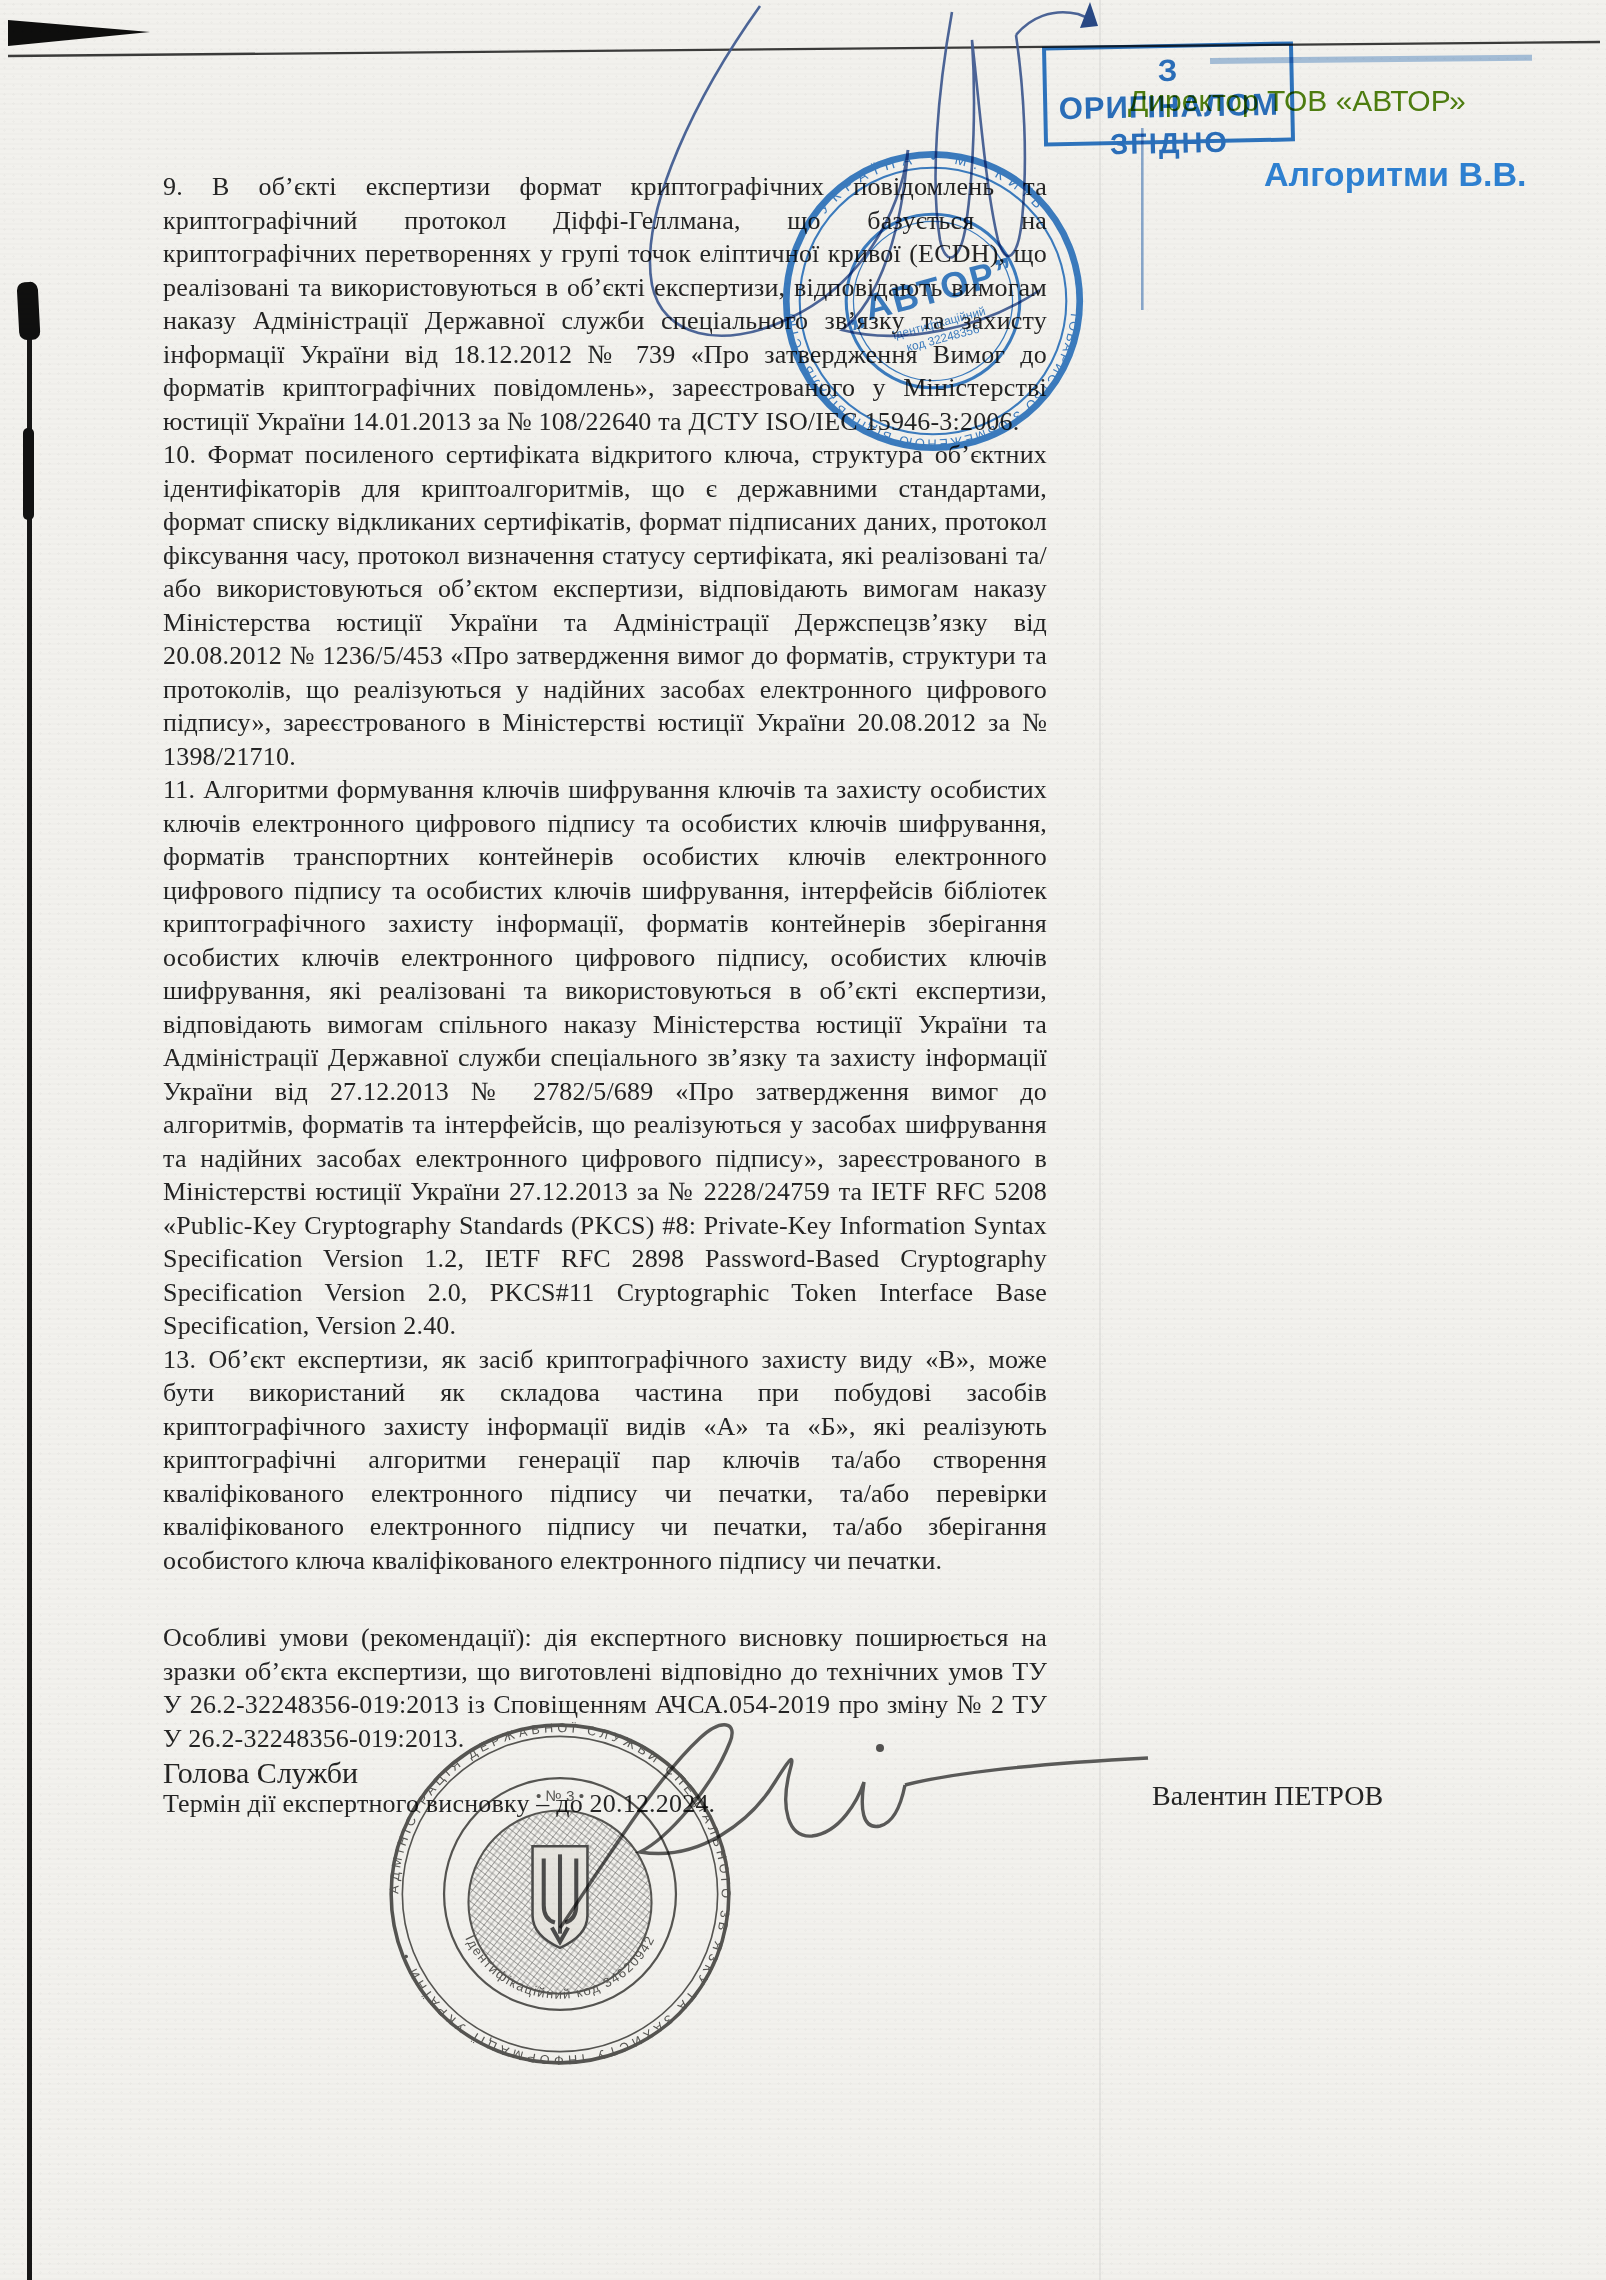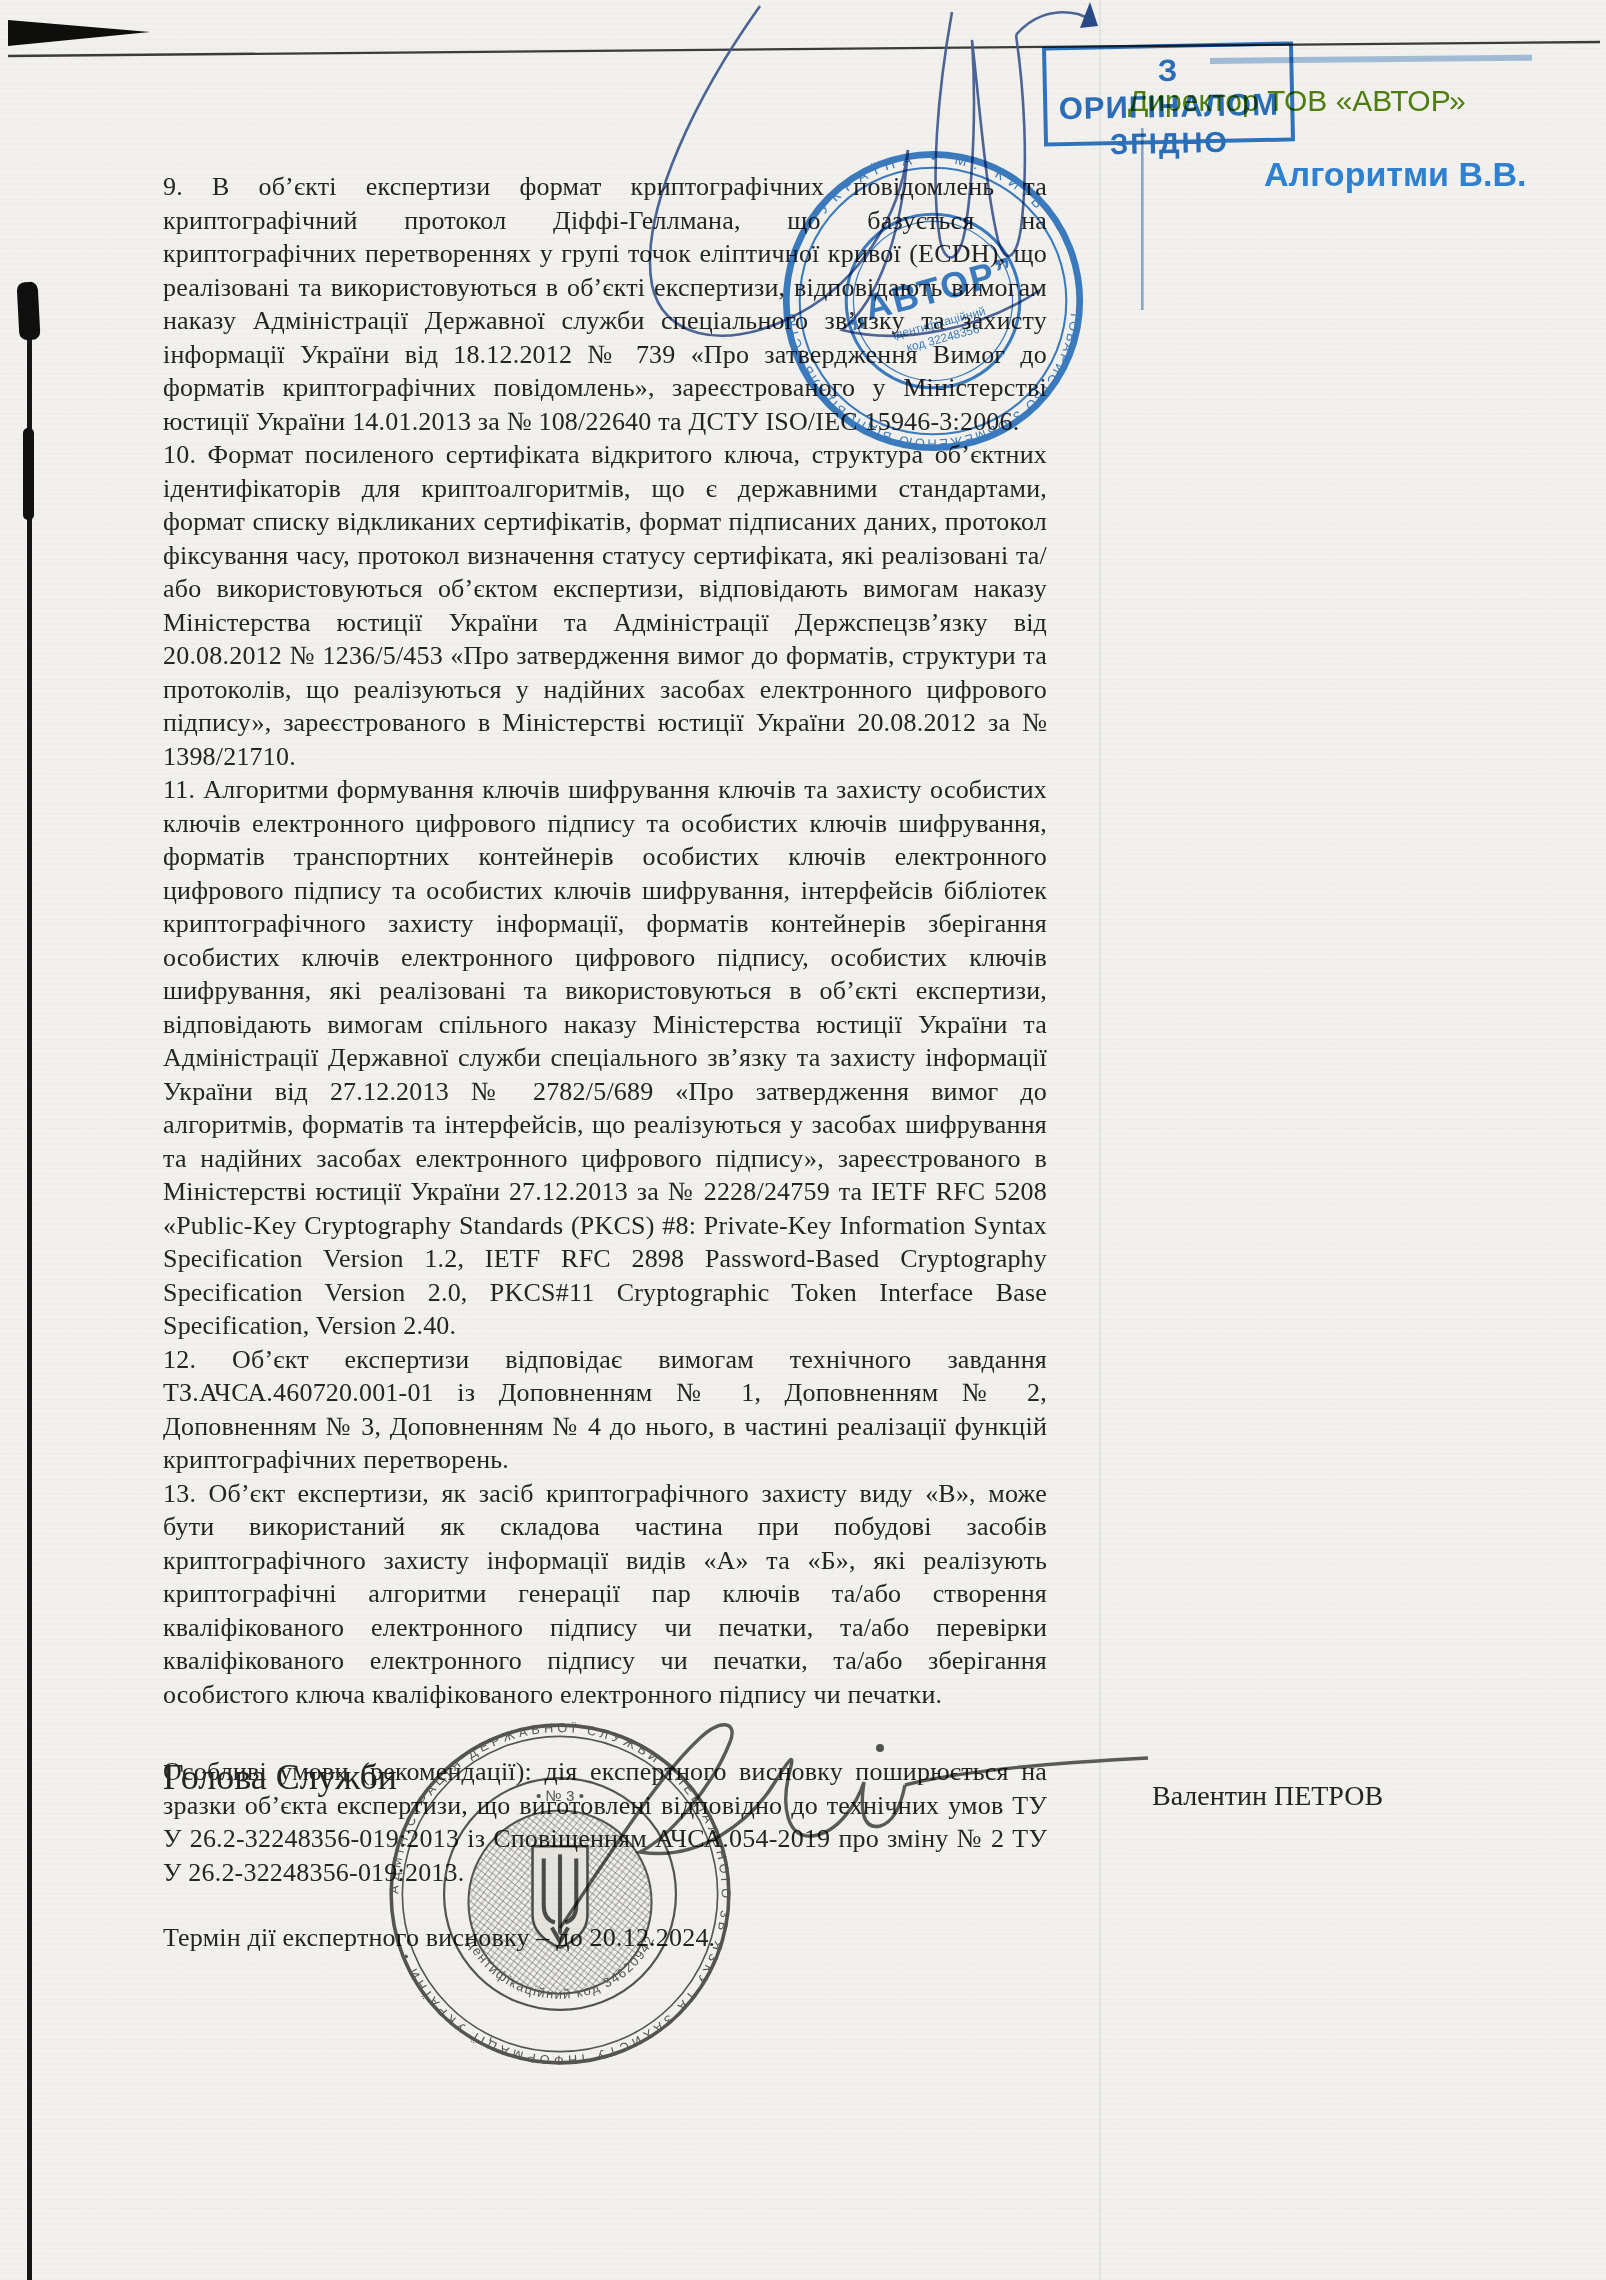--- a/index.html
+++ b/index.html
@@ -33,34 +33,33 @@
   }
   .cert-stamp{
     left:1043px; top:44px; width:243px; height:92px;
     border:4px solid #1e6fc7; transform:rotate(-1.2deg);
     color:#1a68c2; font-family:"Liberation Sans",sans-serif; font-weight:bold;
     text-align:center; mix-blend-mode:multiply; opacity:.92;
   }
   .cert-stamp .l1{font-size:31px; letter-spacing:1px; margin-top:5px;}
   .cert-stamp .l2{font-size:29px; letter-spacing:2px; margin-top:2px;}
   
-  .sig-title{left:163px; top:1756px; font-size:36px; color:#242424; white-space:nowrap;}
+  .sig-title{left:163px; top:1756px; font-size:30px; color:#242424; white-space:nowrap;}
   .sig-name{left:1140px; top:1780px; font-size:28px; color:#242424; white-space:nowrap;margin-left:12px;}
   
   .seal{mix-blend-mode:multiply; pointer-events:none;}
   .overlay{left:0;top:0;mix-blend-mode:multiply;pointer-events:none;}
 </style>
 </head>
 <body>
 
 <div class="abs doc-text">
   <p>9. В об’єкті експертизи формат криптографічних повідомлень та криптографічний протокол Діффі-Геллмана, що базується на криптографічних перетвореннях у групі точок еліптичної кривої (ECDH), що реалізовані та використовуються в об’єкті експертизи, відповідають вимогам наказу Адміністрації Державної служби спеціального зв’язку та захисту інформації України від 18.12.2012 № 739 «Про затвердження Вимог до форматів криптографічних повідомлень», зареєстрованого у Міністерстві юстиції України 14.01.2013 за № 108/22640 та ДСТУ ISO/ІЕС 15946-3:2006.</p>
   <p>10. Формат посиленого сертифіката відкритого ключа, структура об’єктних ідентифікаторів для криптоалгоритмів, що є державними стандартами, формат списку відкликаних сертифікатів, формат підписаних даних, протокол фіксування часу, протокол визначення статусу сертифіката, які реалізовані та/або використовуються об’єктом експертизи, відповідають вимогам наказу Міністерства юстиції України та Адміністрації Держспецзв’язку від 20.08.2012 № 1236/5/453 «Про затвердження вимог до форматів, структури та протоколів, що реалізуються у надійних засобах електронного цифрового підпису», зареєстрованого в Міністерстві юстиції України 20.08.2012 за № 1398/21710.</p>
   <p>11. Алгоритми формування ключів шифрування ключів та захисту особистих ключів електронного цифрового підпису та особистих ключів шифрування, форматів транспортних контейнерів особистих ключів електронного цифрового підпису та особистих ключів шифрування, інтерфейсів бібліотек криптографічного захисту інформації, форматів контейнерів зберігання особистих ключів електронного цифрового підпису, особистих ключів шифрування, які реалізовані та використовуються в об’єкті експертизи, відповідають вимогам спільного наказу Міністерства юстиції України та Адміністрації Державної служби спеціального зв’язку та захисту інформації України від 27.12.2013 № 2782/5/689 «Про затвердження вимог до алгоритмів, форматів та інтерфейсів, що реалізуються у засобах шифрування та надійних засобах електронного цифрового підпису», зареєстрованого в Міністерстві юстиції України 27.12.2013 за № 2228/24759 та IETF RFC 5208 «Public-Key Cryptography Standards (PKCS) #8: Private-Key Information Syntax Specification Version 1.2, IETF RFC 2898 Password-Based Cryptography Specification Version 2.0, PKCS#11 Cryptographic Token Interface Base Specification, Version 2.40.</p>
-  <p>12. Об’єкт експертизи відповідає вимогам технічного завдання ТЗ.АЧСА.460720.001-01 із Доповненням № 1, Доповненням № 2, Доповненням № 3, Доповненням № 4 до нього, в частині реалізації функцій криптографічних перетворень.</p>
   <p>13. Об’єкт експертизи, як засіб криптографічного захисту виду «В», може бути використаний як складова частина при побудові засобів криптографічного захисту інформації видів «А» та «Б», які реалізують криптографічні алгоритми генерації пар ключів та/або створення кваліфікованого електронного підпису чи печатки, та/або перевірки кваліфікованого електронного підпису чи печатки, та/або зберігання особистого ключа кваліфікованого електронного підпису чи печатки.</p>
   <p class="gap-lg">Особливі умови (рекомендації): дія експертного висновку поширюється на зразки об’єкта експертизи, що виготовлені відповідно до технічних умов ТУ У 26.2-32248356-019:2013 із Сповіщенням АЧСА.054-2019 про зміну № 2 ТУ У 26.2-32248356-019:2013.</p>
   <p class="gap-md">Термін дії експертного висновку – до 20.12.2024.</p>
 </div>
 
 <div class="abs director-line">Директор ТОВ «АВТОР»</div>
 <div class="abs director-name">Алгоритми В.В.</div>
 
 <div class="abs cert-stamp">
   <div class="l1">З ОРИГІНАЛОМ</div>

